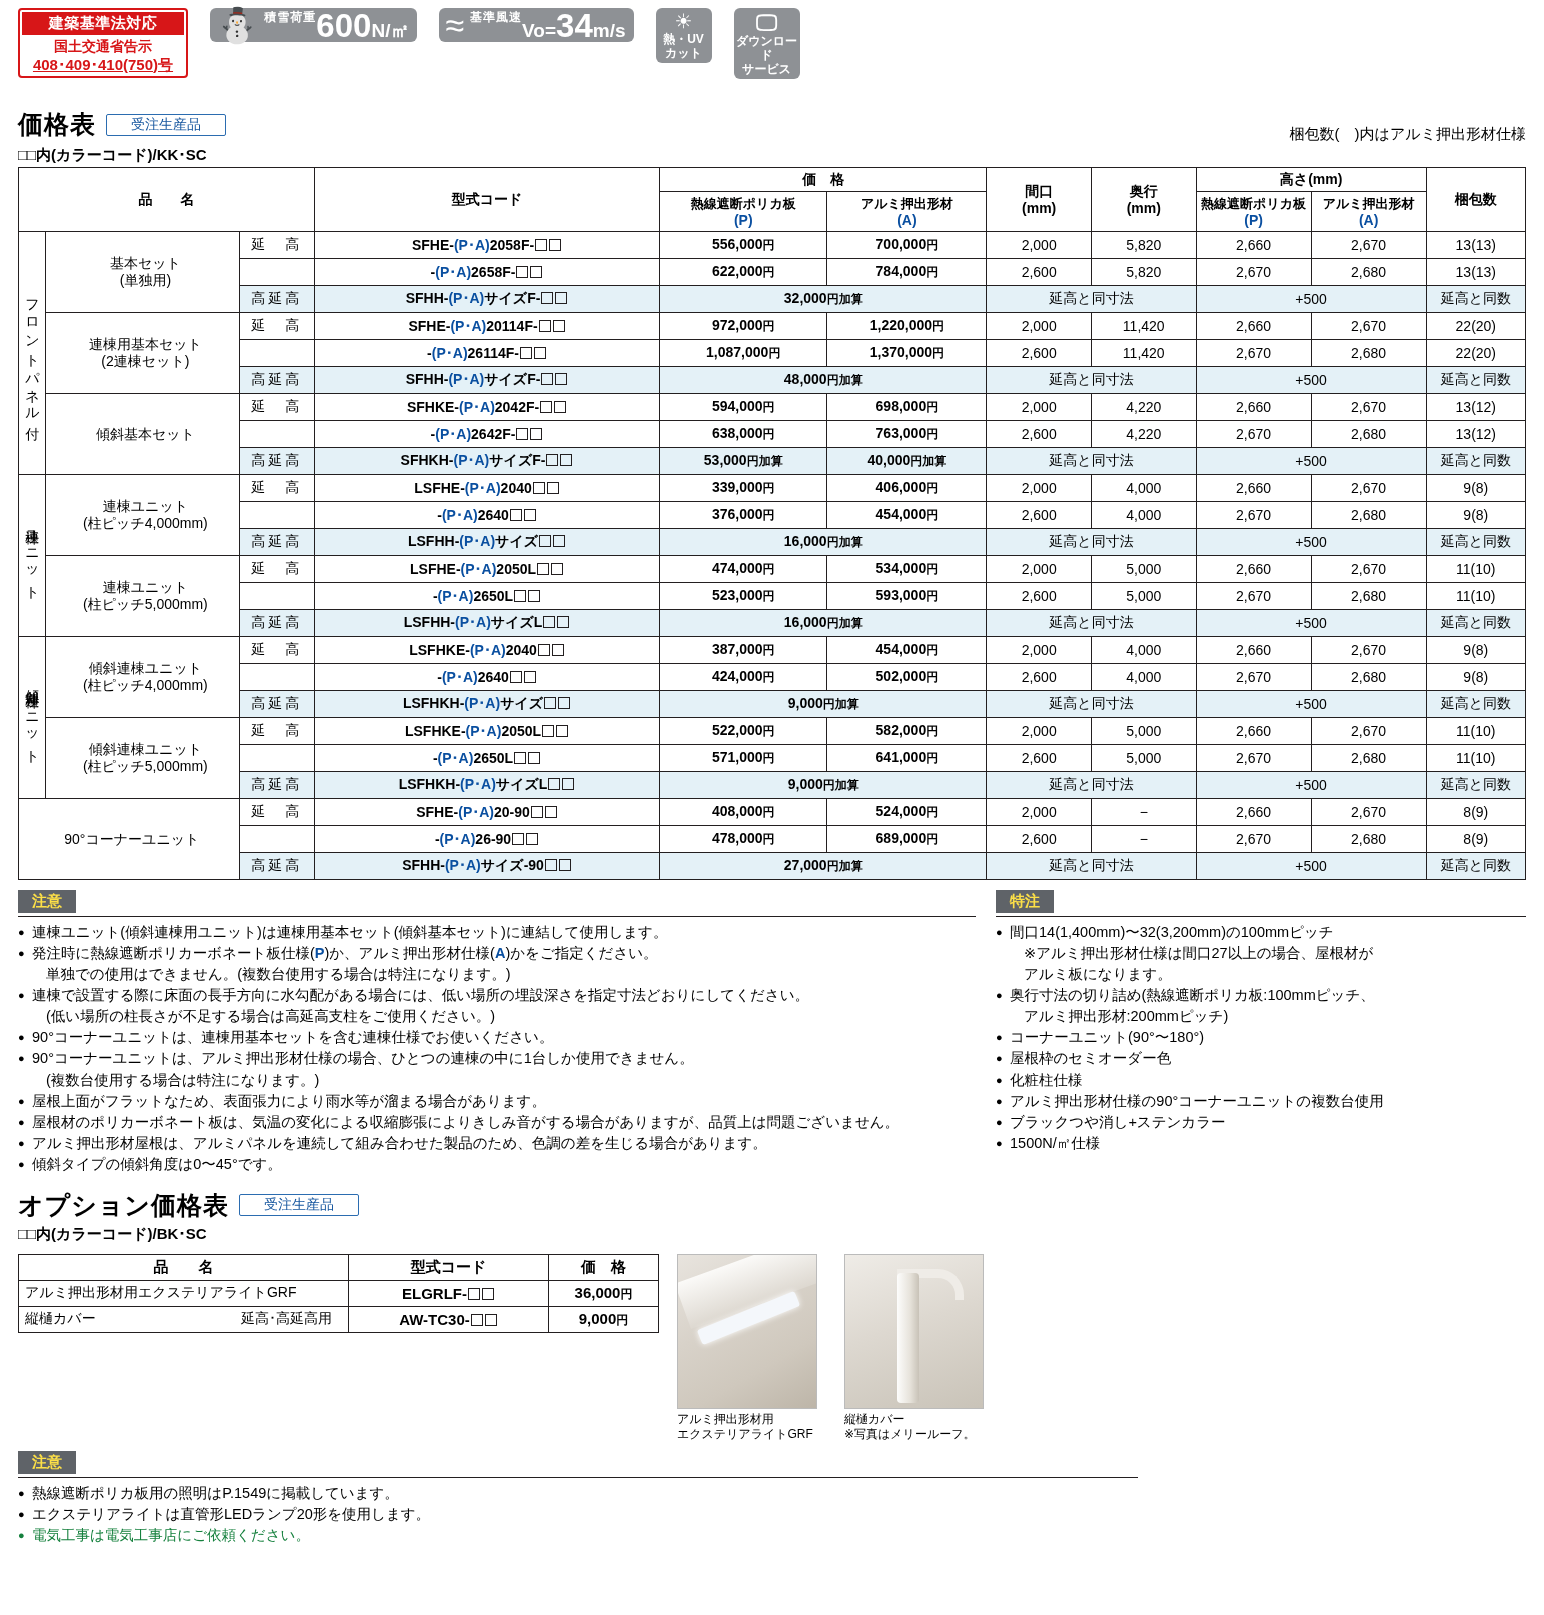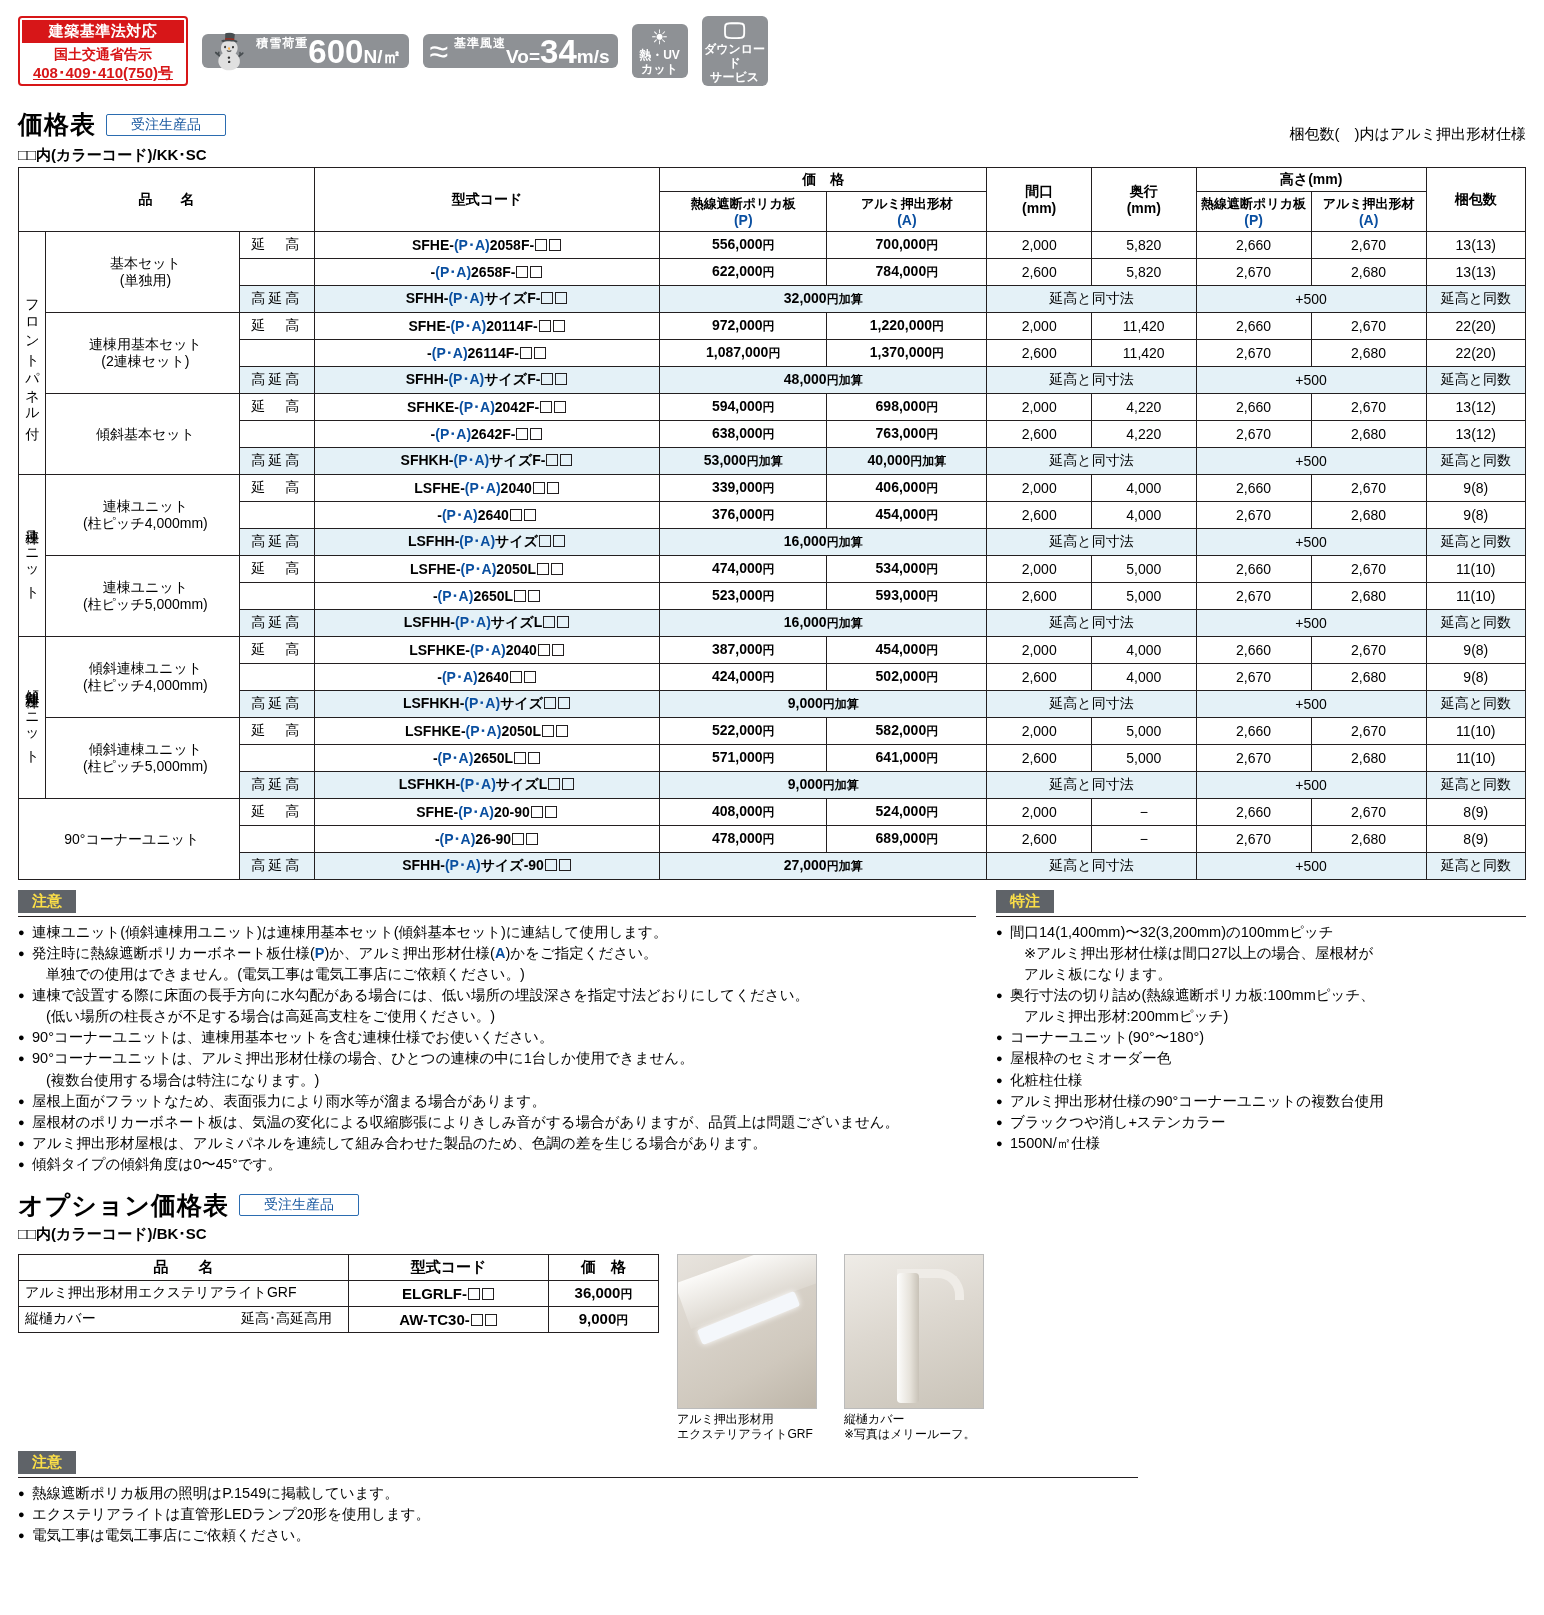--- a/index.html
+++ b/index.html
@@ -7,21 +7,21 @@
   body {
     width: 1544px;
     font-family: "Liberation Sans", "DejaVu Sans", sans-serif;
     background: #fff;
     color: #000;
     font-size: 13px;
   }
   .page { width:1544px; position:relative; padding: 8px 18px 10px 18px; }
 
   
-  .badges { display:flex; align-items:center; gap:14px; height:86px; margin-bottom:14px;}
+  .badges { display:flex; align-items:flex-start; gap:22px; height:86px; margin-bottom:14px;}
   .badge { position:relative; }
   .badge-law {
     width:170px; border:2px solid #d71618; border-radius:4px; background:#fff;
     display:flex; flex-direction:column; align-items:center; justify-content:flex-start;
     padding:2px 2px;
   }
   .badge-law .l1 { background:#d71618; color:#fff; font-weight:bold; font-size:15px; width:100%; text-align:center; padding:2px 0; letter-spacing:0.5px;}
   .badge-law .l2 { color:#d71618; font-weight:bold; font-size:14px; line-height:1.25; margin-top:3px;}
   .badge-law .l3 { color:#d71618; font-weight:bold; font-size:15px; line-height:1.2;text-decoration:underline;}
 
@@ -73,21 +73,21 @@
   
   .notes-wrap { display:flex; gap:20px; margin-top:10px; }
   .notes-col { flex:1; }
   .notes-col.right { width:530px; flex:none;}
   .note-tag { display:inline-block; background:#5f6368; color:#fde047; font-size:15px; font-weight:bold; padding:2px 14px; margin-bottom:3px;}
   .note-tag-line { border-bottom:1px solid #231f20; margin-bottom:5px; }
   ul.notes { list-style:none; margin:0; padding:0; }
   ul.notes li { font-size:14.5px; line-height:1.45; padding-left:14px; position:relative; }
   ul.notes li.b::before { content:"●"; position:absolute; left:0; font-size:11px; top:3px;}
   ul.notes li.sub { padding-left:28px; }
-  ul.notes li.red { color:#000000; }
+  ul.notes li.red { color:#15803d; }
   .blue { color:#0a4fa0; font-weight:bold;}
 
   
   .opt-wrap { display:flex; gap:18px; align-items:flex-start; margin-top:10px;}
   table.opt { border-collapse:collapse; width:640px; table-layout:fixed;}
   table.opt th, table.opt td { border:1px solid #231f20; text-align:center; font-size:15px; padding:3px 2px;}
   table.opt th { font-weight:bold; }
   table.opt td.left { text-align:left; padding-left:6px; font-size:14px;}
   .photos { display:flex; gap:10px; }
   .photo { width:157px; }
@@ -436,21 +436,21 @@
         </tr>
       </tbody>
   </table>
 
   <div class="notes-wrap">
     <div class="notes-col">
       <div class="note-tag-line"><span class="note-tag">注意</span></div>
       <ul class="notes" id="notes-list">
           <li class="b">連棟ユニット(傾斜連棟用ユニット)は連棟用基本セット(傾斜基本セット)に連結して使用します。</li>
           <li class="b">発注時に熱線遮断ポリカーボネート板仕様(<span class="blue">P</span>)か、アルミ押出形材仕様(<span class="blue">A</span>)かをご指定ください。</li>
-          <li class="sub">単独での使用はできません。(電気工事は電気工事店にご依頼ください。)</li>
+          <li class="sub">単独での使用はできません。(複数台使用する場合は特注になります。)</li>
           <li class="b">連棟で設置する際に床面の長手方向に水勾配がある場合には、低い場所の埋設深さを指定寸法どおりにしてください。</li>
           <li class="sub">(低い場所の柱長さが不足する場合は高延高支柱をご使用ください。)</li>
           <li class="b">90°コーナーユニットは、連棟用基本セットを含む連棟仕様でお使いください。</li>
           <li class="b">90°コーナーユニットは、アルミ押出形材仕様の場合、ひとつの連棟の中に1台しか使用できません。</li>
           <li class="sub">(複数台使用する場合は特注になります。)</li>
           <li class="b">屋根上面がフラットなため、表面張力により雨水等が溜まる場合があります。</li>
           <li class="b">屋根材のポリカーボネート板は、気温の変化による収縮膨張によりきしみ音がする場合がありますが、品質上は問題ございません。</li>
           <li class="b">アルミ押出形材屋根は、アルミパネルを連続して組み合わせた製品のため、色調の差を生じる場合があります。</li>
           <li class="b">傾斜タイプの傾斜角度は0〜45°です。</li>
         </ul>

